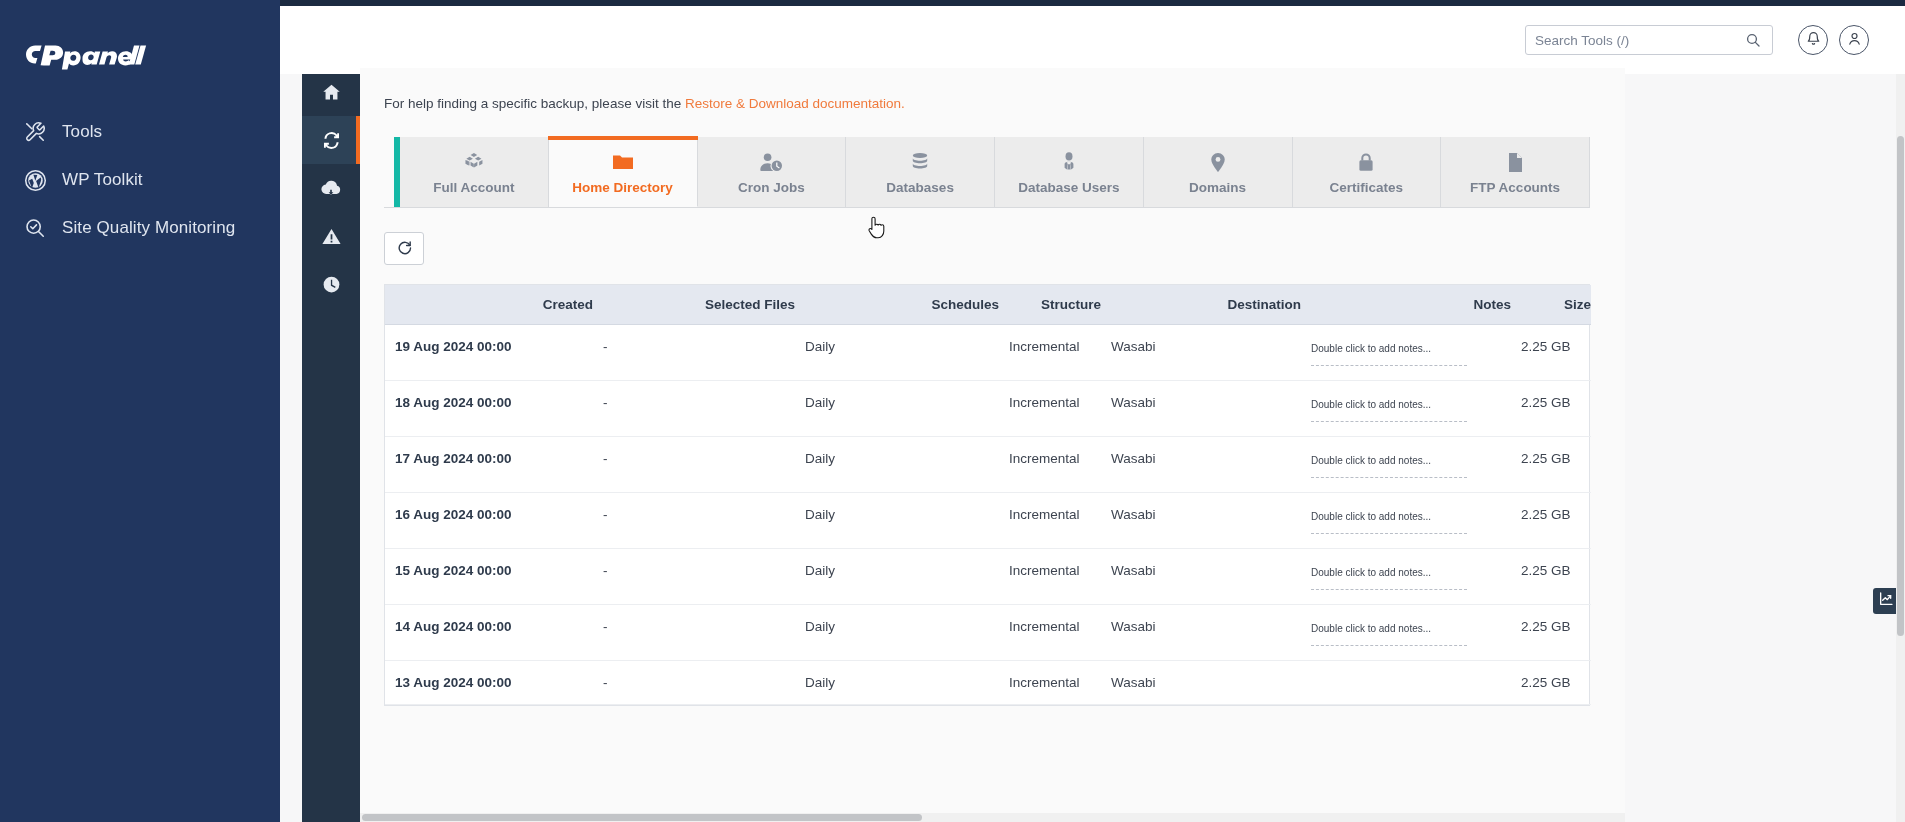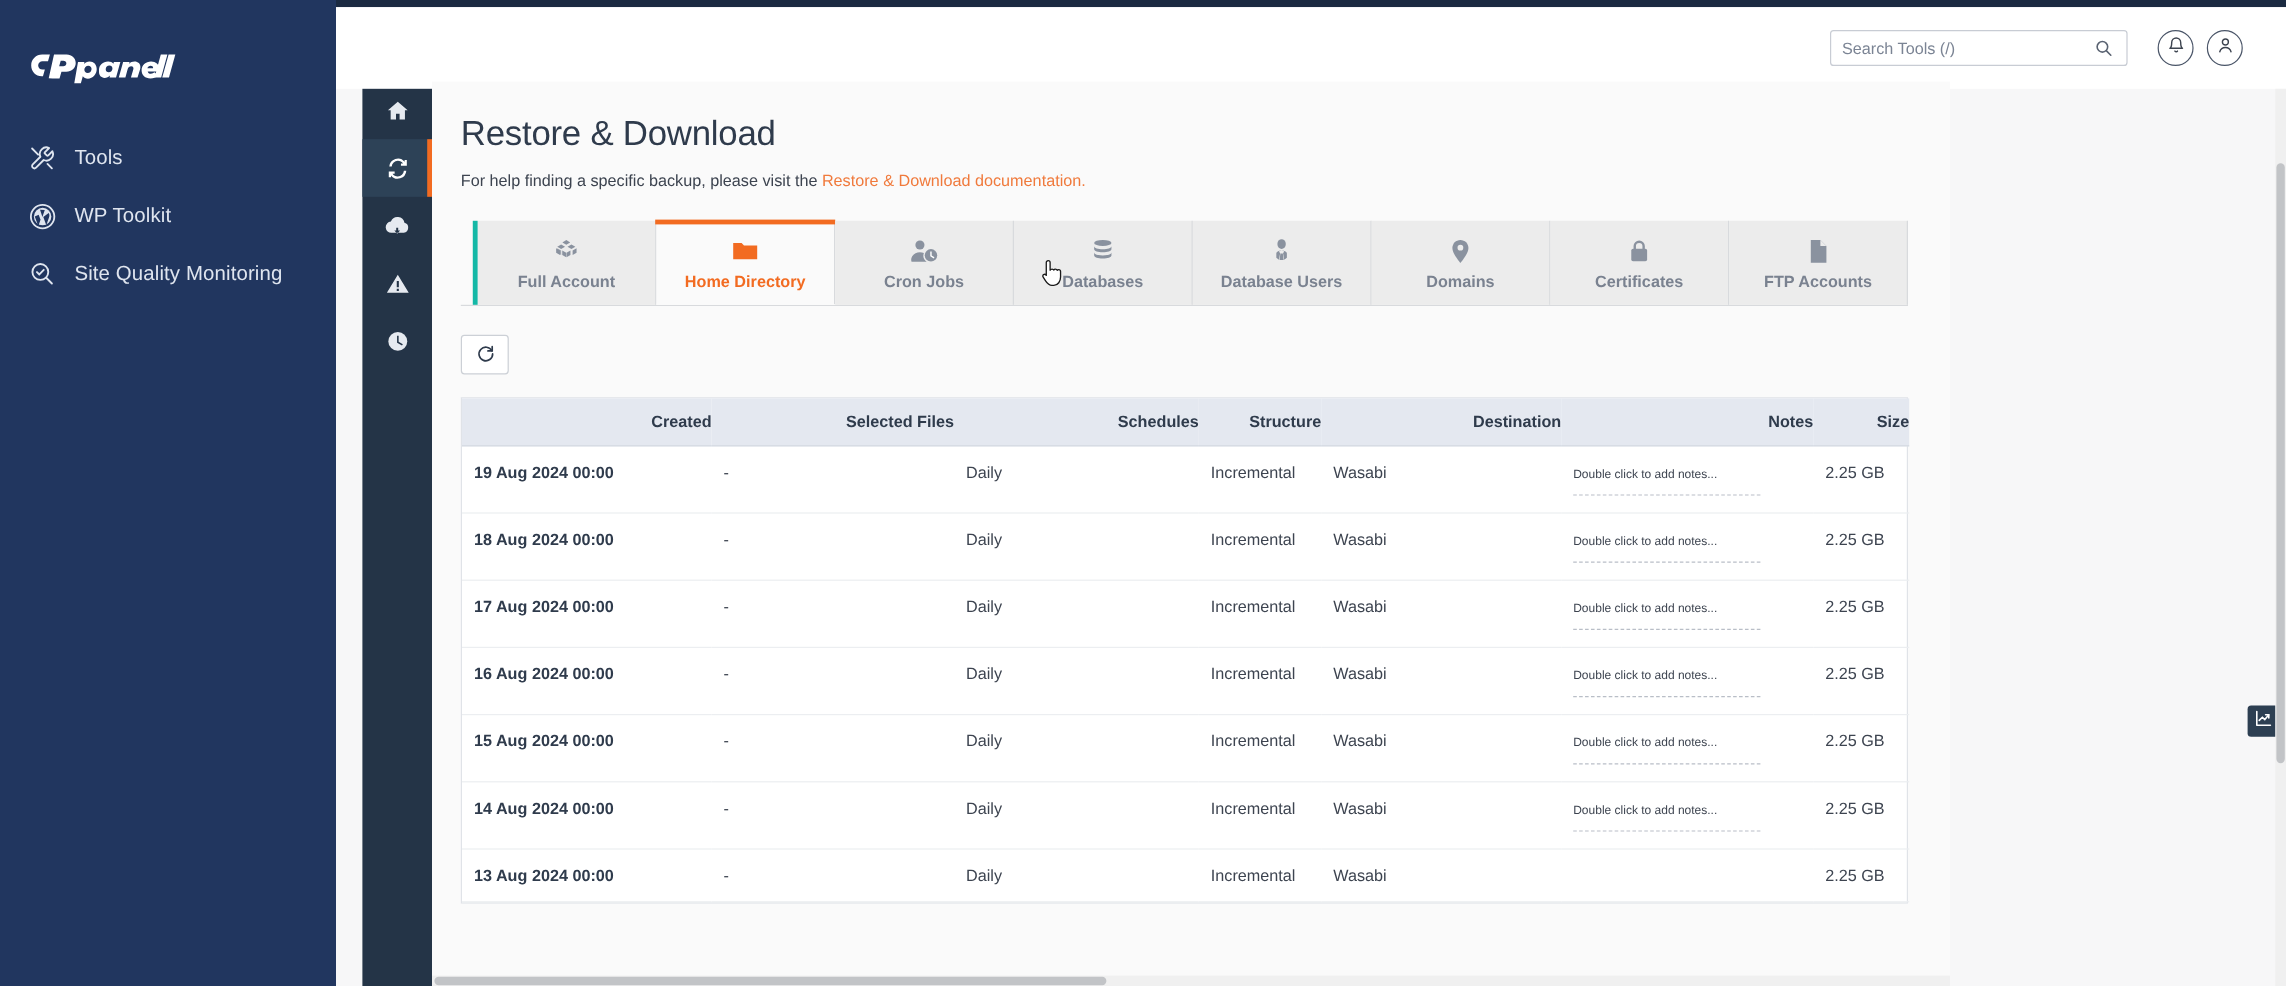--- a/index.html
+++ b/index.html
@@ -122,21 +122,21 @@
   .tab {
     position: relative;
     flex: 1 1 0;
     background: #ececec;
     border-right: 1px solid #d8dadd;
     padding: 14px 4px 11px;
     text-align: center;
     cursor: pointer;
     min-height: 62px;
   }
-  .tab:first-child { border-left: 4px solid #14b8a6; margin-left: 10px; }
+  .tab:first-child { border-left: 6px solid #14b8a6; margin-left: 10px; }
   .tab.active {
     background: #fafafa;
     border-bottom: 1px solid #fafafa;
   }
   .tab.active::before {
     content: ""; position: absolute; left: -1px; right: -1px; top: -1px;
     height: 4px; background: #f26b21;
   }
   .tab-icon {
     height: 22px; display: flex; align-items: center;
@@ -367,21 +367,20 @@
         <circle cx="12" cy="8" r="4"></circle>
         <path d="M4.5 21a7.8 7.8 0 0 1 15 0"></path>
       </svg>
     </span>
   </div>
 
 </div>
 
 <div class="content">
 
-  <h1 class="page-title">Restore &amp; Download</h1>
 
   <div class="help-line">
     <span>For help finding a specific backup, please visit the </span><a class="help-link">Restore &amp; Download documentation.</a>
   </div>
 
   <div class="tabs">
 
     <div class="tab">
       <div class="tab-icon">
         <svg width="22" height="20" viewBox="0 0 24 22" fill="#8a929f">

